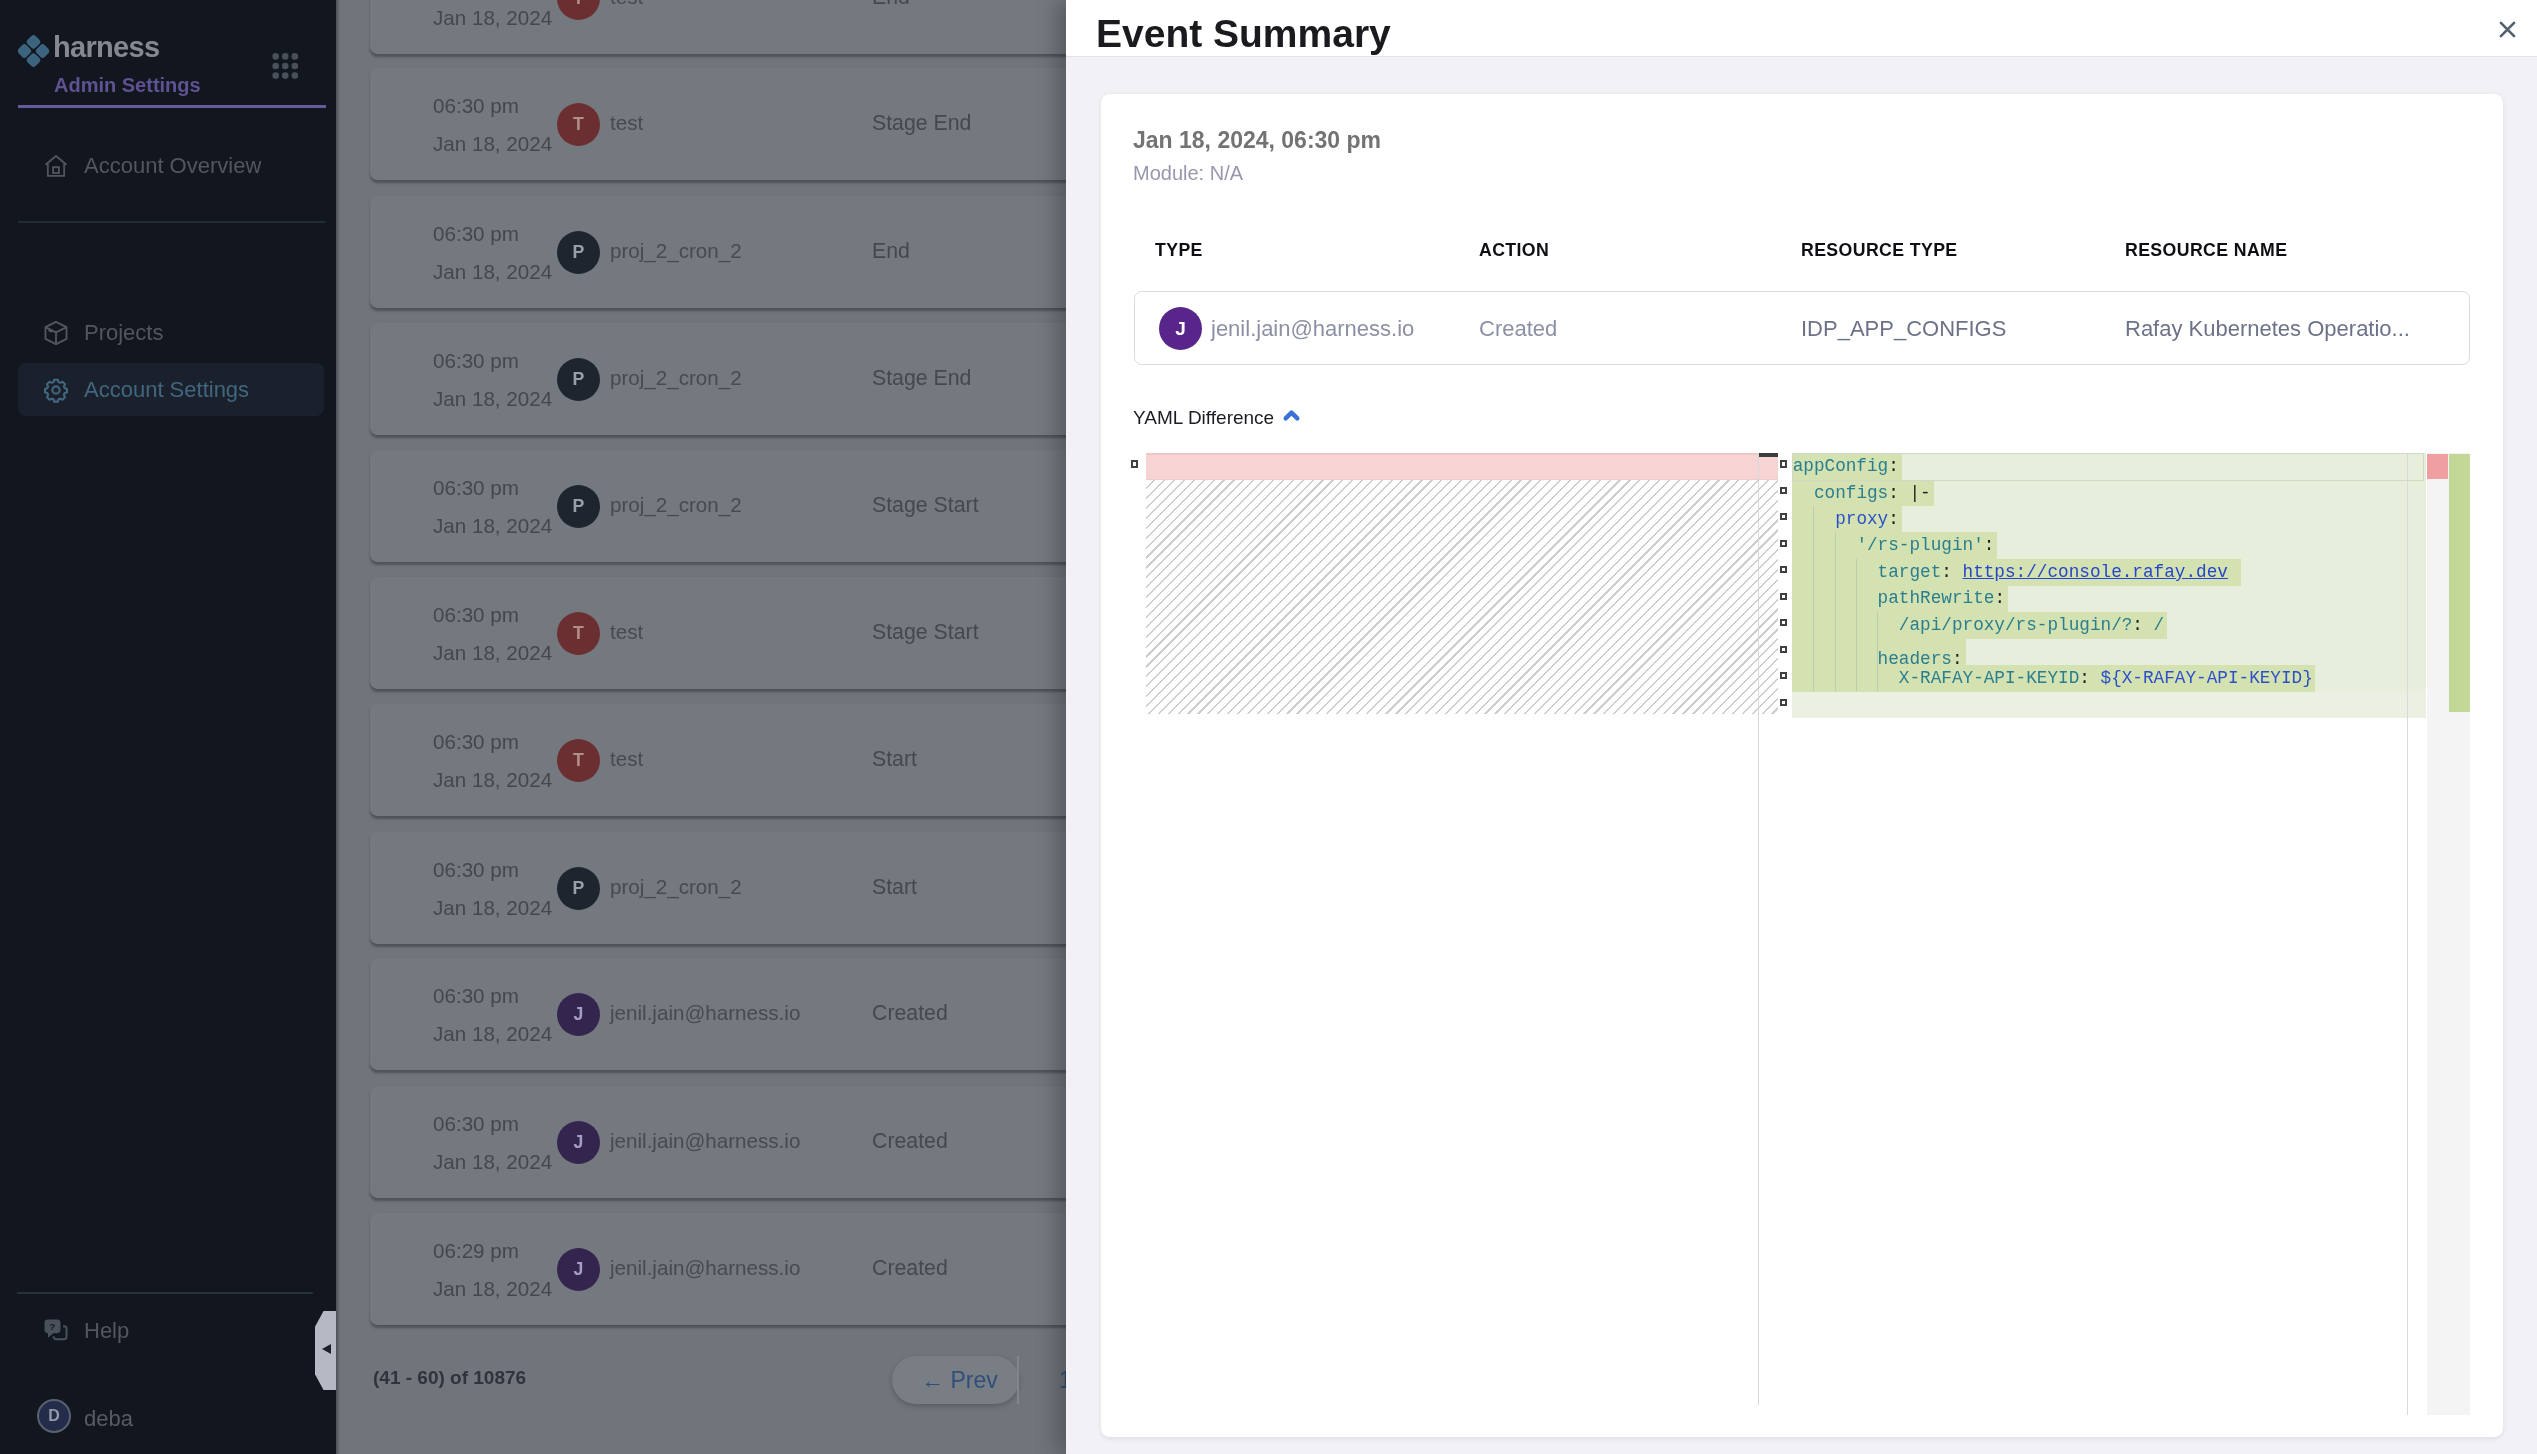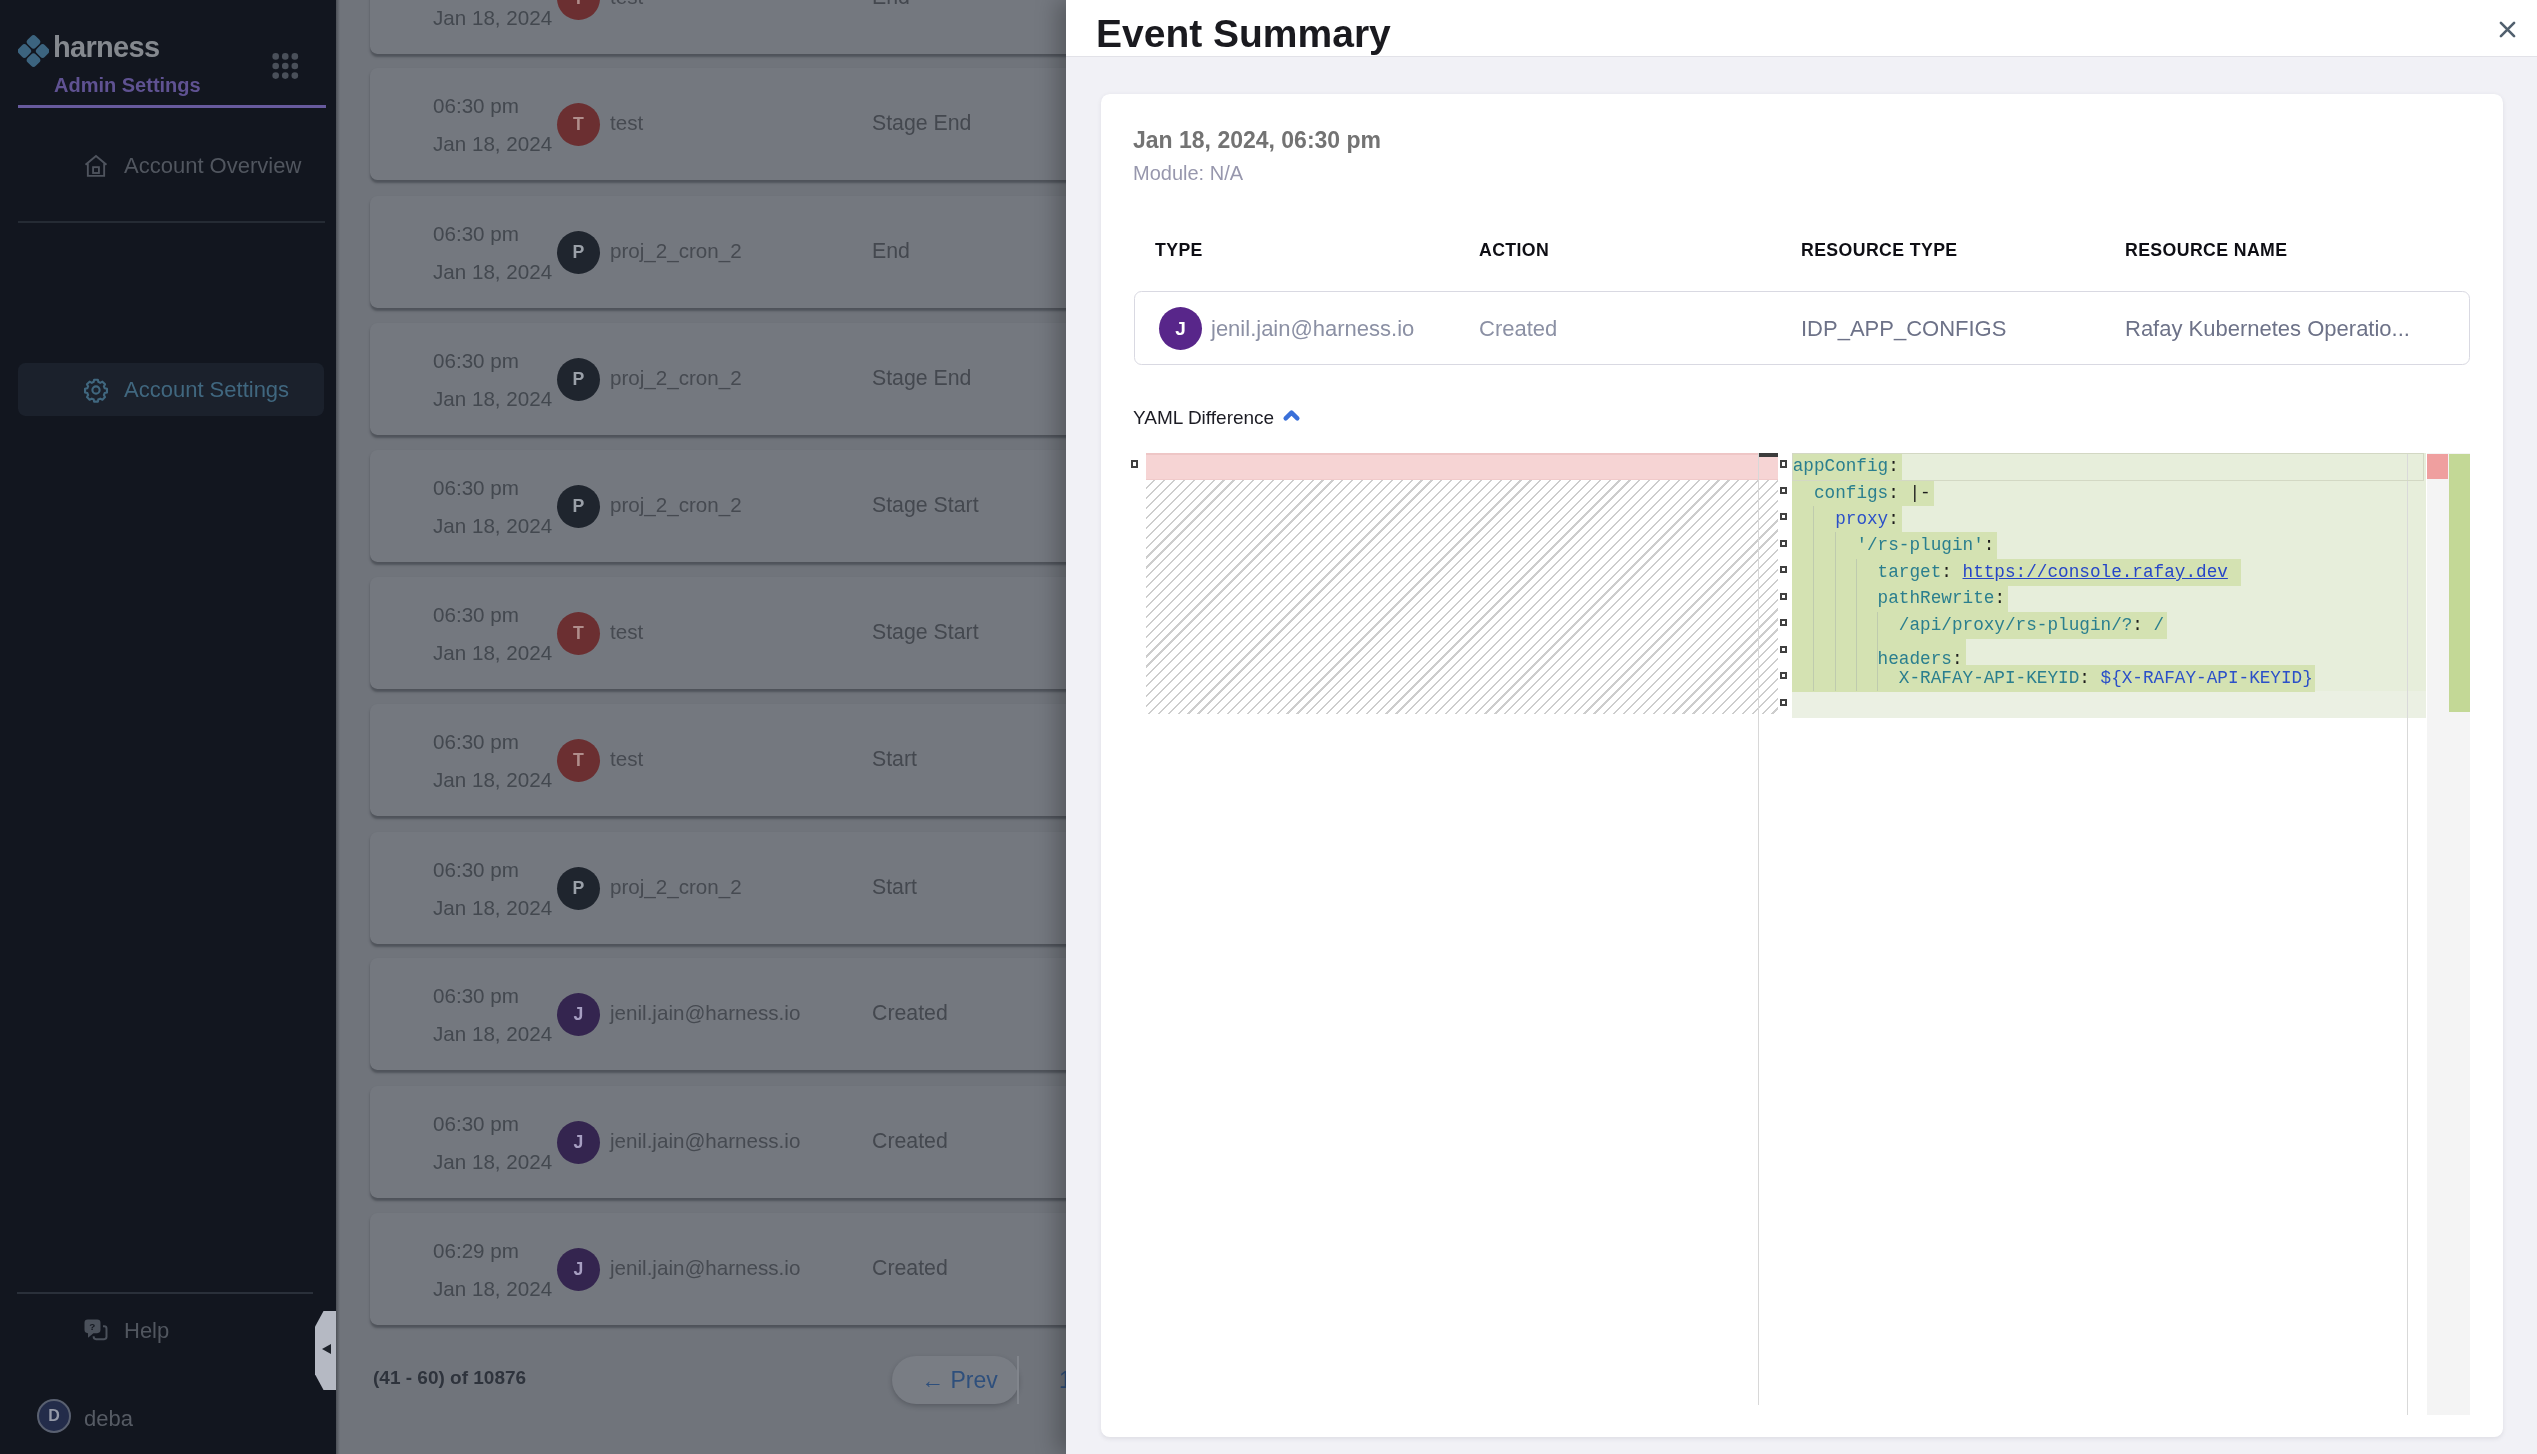--- a/index.html
+++ b/index.html
@@ -25,21 +25,21 @@
 #prevbtn { position:absolute; left:585px; top:1367px; font-size:23px; color:#2e4f7c; }
 #onebtn { position:absolute; left:723px; top:1367px; font-size:23px; color:#2e4f7c; }
 
 
 #sidebar { position:absolute; left:0; top:0; width:336px; height:1454px; background:#12161f; }
 #logo { position:absolute; left:18.4px; top:34px; width:31px; height:34px; }
 #brand { position:absolute; left:53px; top:31px; font-size:29px; font-weight:bold; color:#85898f; letter-spacing:-0.7px; }
 #brandsub { position:absolute; left:54px; top:74px; font-size:20px; font-weight:600; color:#5f5292; }
 #griddots { position:absolute; left:272px; top:52px; width:26.5px; height:28px; }
 #purpleline { position:absolute; left:17.7px; top:105px; width:308px; height:2.9px; background:#675a9d; }
-.navitem { position:absolute; left:0; width:400px; height:53px;margin-left:40px; }
+.navitem { position:absolute; left:0; width:400px; height:53px; }
 .navtext { position:absolute; left:84px; top:50%; transform:translateY(-50%); font-size:22px; color:#51565f; white-space:nowrap; }
 .navicon { position:absolute; left:42px; top:50%; transform:translateY(-50%); width:28px; height:28px; }
 #nav-ao { top:139px; }
 #sidesep1 { position:absolute; left:17.7px; top:221px; width:307px; height:1.5px; background:#252b34; }
 #nav-org { top:253px; }
 #nav-proj { top:306px; }
 #nav-as { top:363px; height:53px; }
 #nav-as-bg { position:absolute; left:18.4px; top:363px; width:306px; height:53px; background:#1b212c; border-radius:7.4px; }
 #nav-as .navtext { color:#40677f; }
 #sidesep2 { position:absolute; left:17px; top:1292px; width:296px; height:1.5px; background:#2a303a; }
@@ -211,20 +211,26 @@
       </svg>
   <div id="purpleline"></div>
   <div class="navitem" id="nav-ao">
     <svg class="navicon" viewBox="0 0 24 24" fill="none" stroke="#4f545e" stroke-width="1.6">
           <path d="M3 11 L12 3.5 L21 11 M5 9.5 V20.5 H19 V9.5"></path>
           <rect x="9.5" y="13" width="5" height="5"></rect>
         </svg>
     <div class="navtext">Account Overview</div>
   </div>
   <div id="sidesep1"></div>
+  <div class="navitem" id="nav-proj">
+    <svg class="navicon" viewBox="0 0 24 24" fill="none" stroke="#51565f" stroke-width="1.6">
+          <path d="M12 2.5 L21 7 V17 L12 21.5 L3 17 V7 Z M3 7 L12 11.5 L21 7 M12 11.5 V21.5 M5.5 9.5 L8.5 11"></path>
+        </svg>
+    <div class="navtext">Projects</div>
+  </div>
   <div id="nav-as-bg"></div>
   <div class="navitem" id="nav-as">
     <svg class="navicon" viewBox="0 0 24 24" fill="none" stroke="#40677f" stroke-width="1.8" stroke-linejoin="round">
           <circle cx="12" cy="12" r="3.1"></circle>
           <path d="M10.4 3.2 h3.2 l.45 2 a7 7 0 0 1 1.55.65 l1.9-1 2.25 2.25 -1 1.9 a7 7 0 0 1 .65 1.55 l2 .45 v3.2 l-2 .45 a7 7 0 0 1 -.65 1.55 l1 1.9 -2.25 2.25 -1.9-1 a7 7 0 0 1 -1.55.65 l-.45 2 h-3.2 l-.45-2 a7 7 0 0 1 -1.55-.65 l-1.9 1 -2.25-2.25 1-1.9 a7 7 0 0 1 -.65-1.55 l-2-.45 v-3.2 l2-.45 a7 7 0 0 1 .65-1.55 l-1-1.9 2.25-2.25 1.9 1 a7 7 0 0 1 1.55-.65 Z"></path>
         </svg>
     <div class="navtext">Account Settings</div>
   </div>
   <div id="sidesep2"></div>
   <div class="navitem" id="nav-help">

